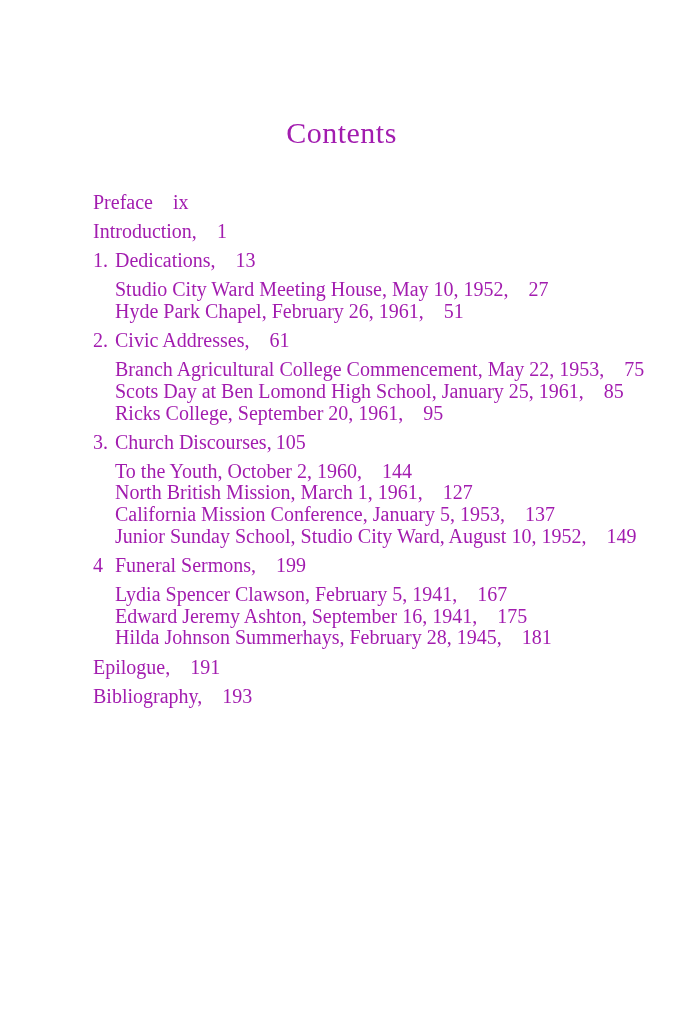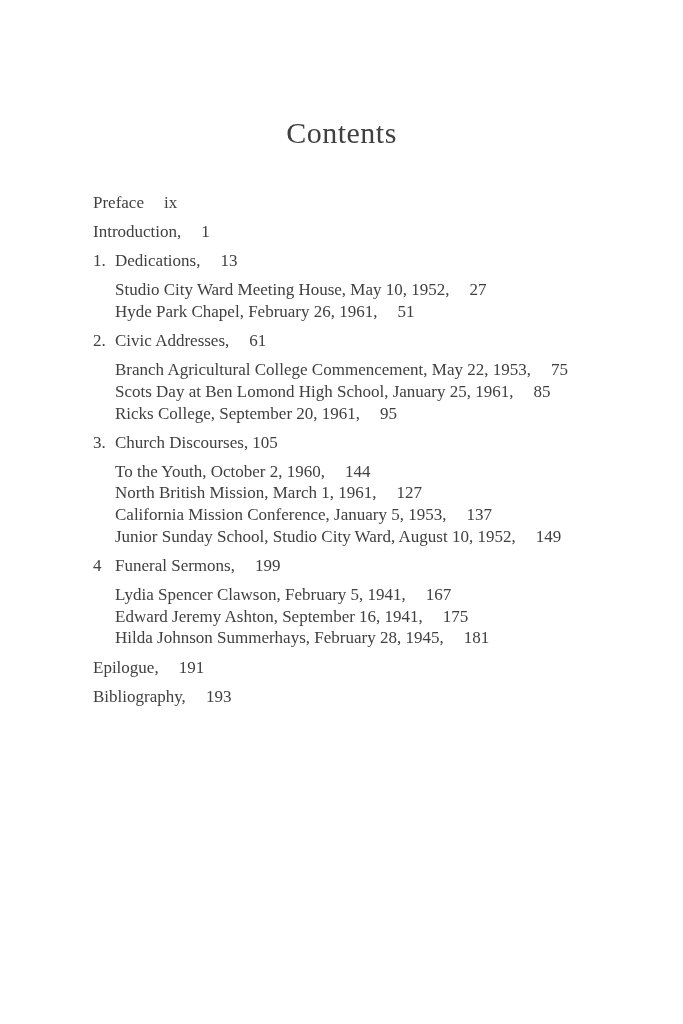--- a/index.html
+++ b/index.html
@@ -2,34 +2,34 @@
 <html><head>
 <meta charset="utf-8">
 <style>
   html,body{margin:0;padding:0;background:#ffffff;}
   .page{
     position:relative;
     width:683px;
     height:1024px;
     background:#ffffff;
     font-family:"Liberation Serif", serif;
-    color:#404040;
+    color:#a21caf;
     overflow:hidden;
   }
   .title{
     margin:118px 0 0 0;
     font-size:30px;
     font-weight:400;
     line-height:30px;
     text-align:center;
     letter-spacing:0.5px;
   }
   .entries{
     margin:44px 40px 0 93px;
-    font-size:17px;
+    font-size:20px;
   }
   .entry{
     line-height:21.7px;
     white-space:nowrap;
   }
   .entry.top, .entry.chapter, .group{
     margin-bottom:7.4px;
   }
   .group .entry{margin-bottom:0;}
   .entry.sub{padding-left:22px;}

